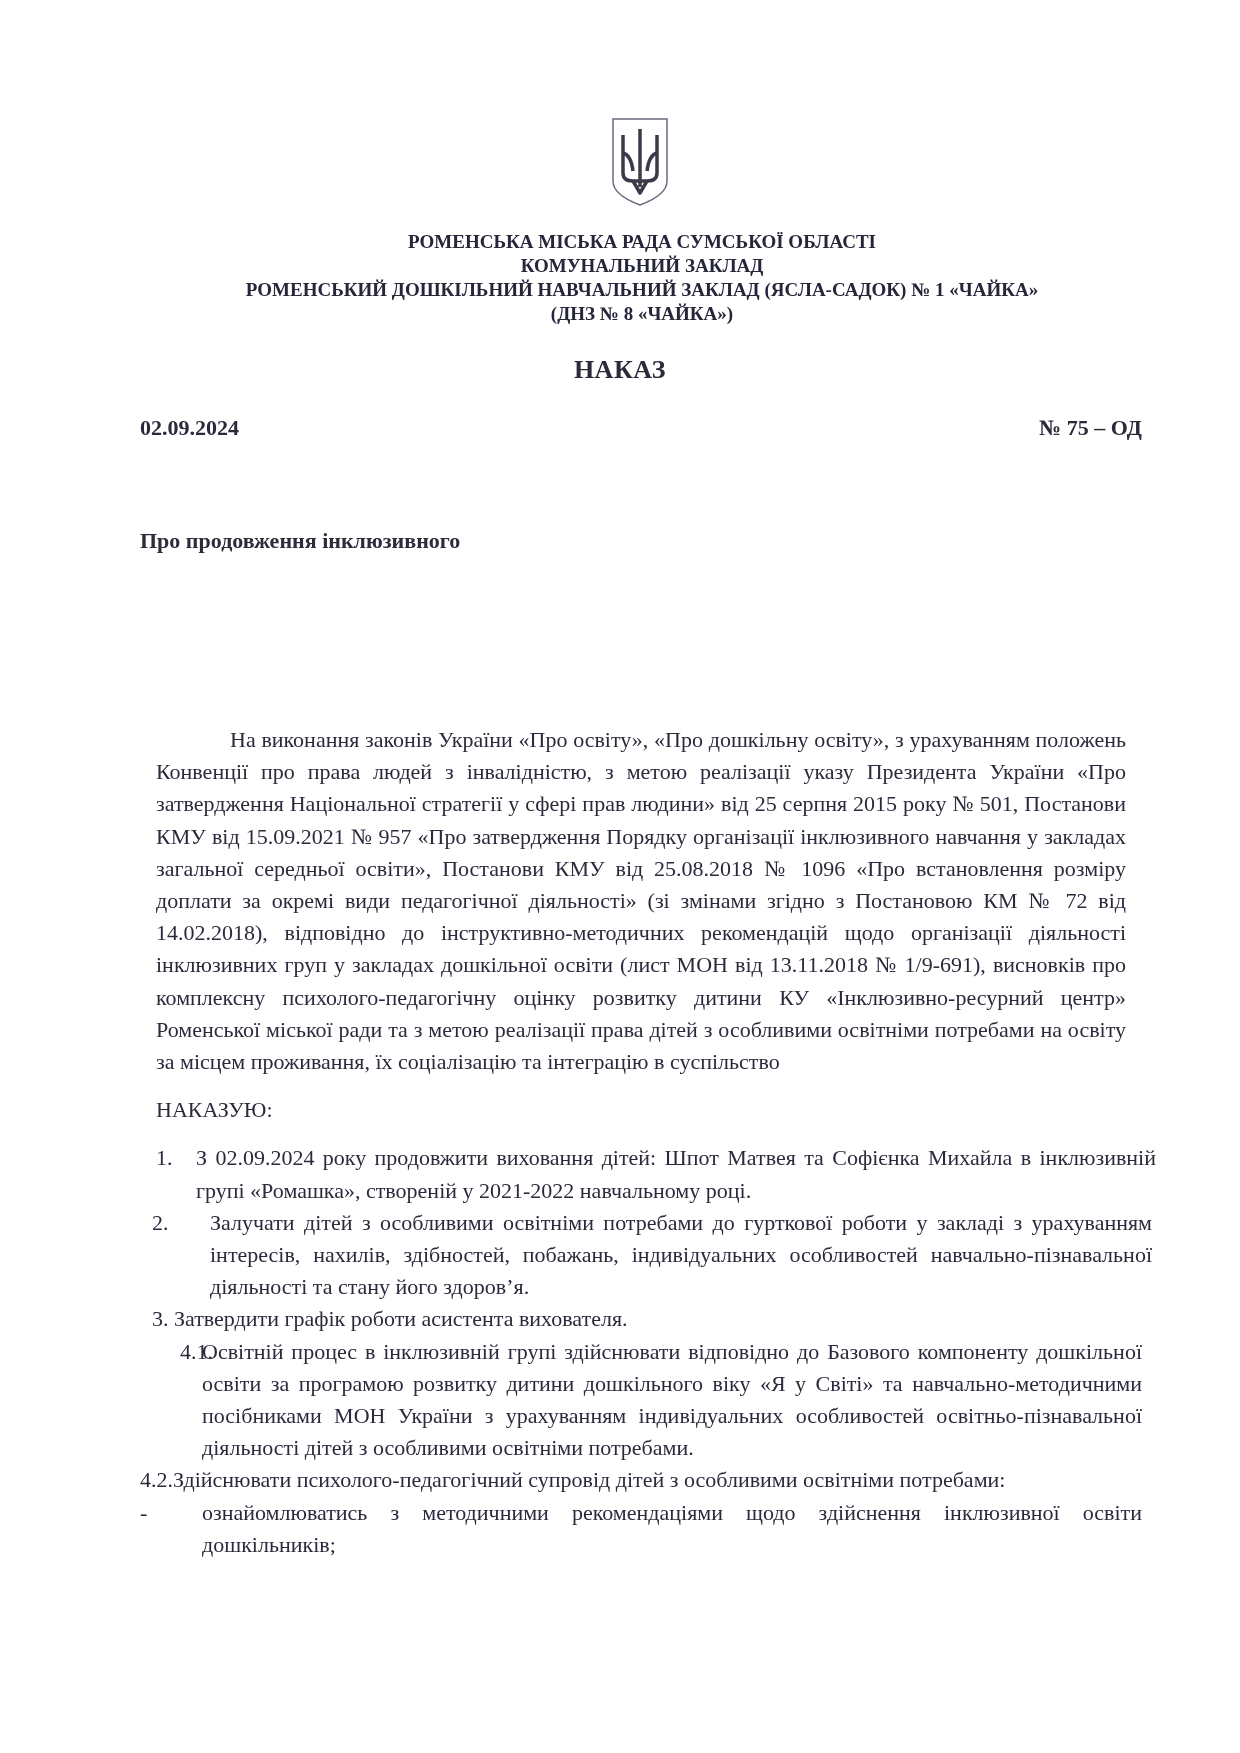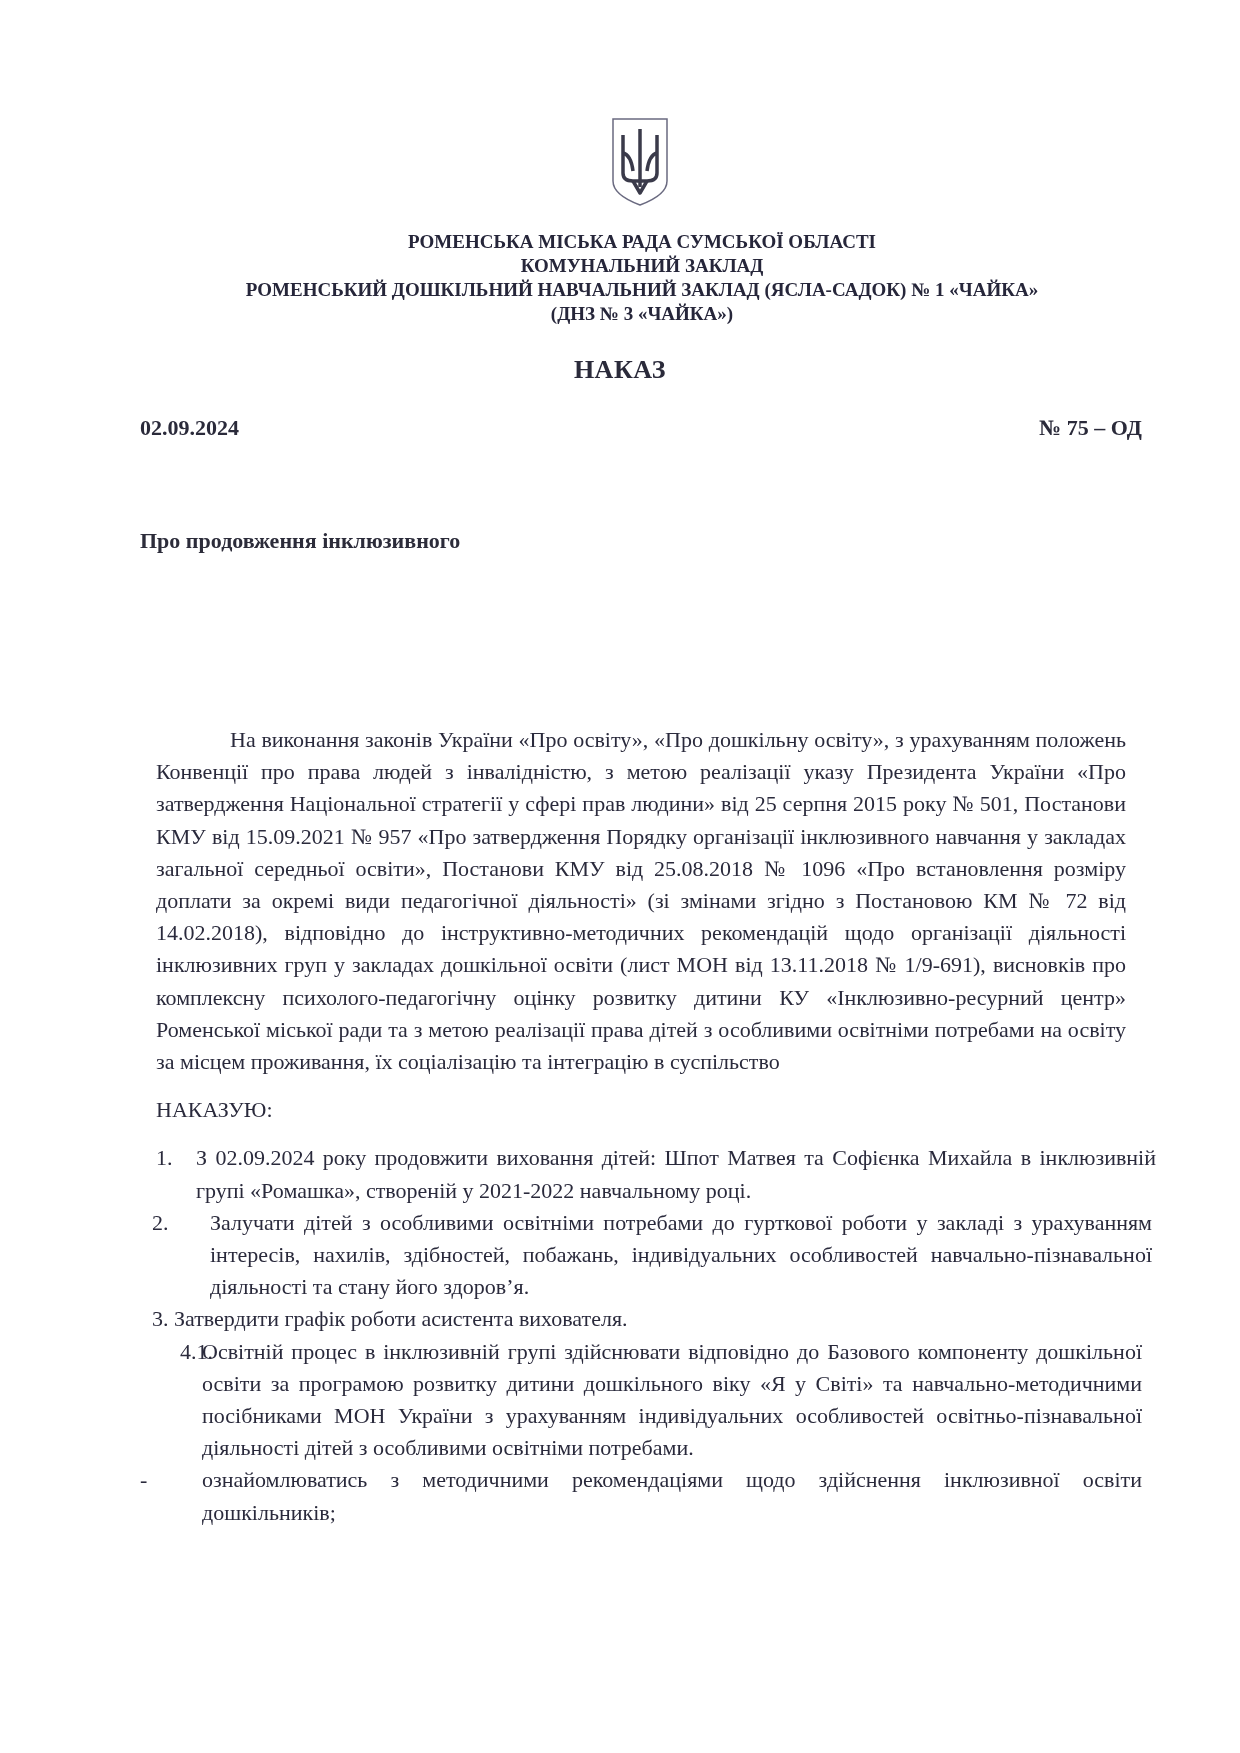--- a/index.html
+++ b/index.html
@@ -63,21 +63,21 @@
     <path d="M12 38 Q20 40 22 56"></path>
     <path d="M46 38 Q38 40 36 56"></path>
     <path d="M22 66 L29 78 L36 66"></path>
   </g>
 </svg>
 
 <div class="header">
   <div>РОМЕНСЬКА МІСЬКА РАДА СУМСЬКОЇ ОБЛАСТІ</div>
   <div>КОМУНАЛЬНИЙ ЗАКЛАД</div>
   <div>РОМЕНСЬКИЙ ДОШКІЛЬНИЙ НАВЧАЛЬНИЙ ЗАКЛАД (ЯСЛА-САДОК) № 1 «ЧАЙКА»</div>
-  <div>(ДНЗ № 3 «ЧАЙКА»)</div>
+  <div>(ДНЗ № 8 «ЧАЙКА»)</div>
 </div>
 
 <div class="title">НАКАЗ</div>
 <div class="date">02.09.2024</div>
 <div class="number">№ 75 – ОД</div>
 
 <div class="subject">
   <div>Про продовження інклюзивного</div>
 </div>
 
@@ -94,17 +94,20 @@
     <span class="txt">Залучати дітей з особливими освітніми потребами до гурткової роботи у закладі з урахуванням інтересів, нахилів, здібностей, побажань, індивідуальних особливостей навчально-пізнавальної діяльності та стану його здоров’я.</span>
   </div>
   <div class="item i3">
     <span>3.</span>
     <span>Затвердити графік роботи асистента вихователя.</span>
   </div>
   <div class="item i41">
     <span class="num">4.1.</span>
     <span class="txt">Освітній процес в інклюзивній групі здійснювати відповідно до Базового компоненту дошкільної освіти за програмою розвитку дитини дошкільного віку «Я у Світі» та навчально-методичними посібниками МОН України з урахуванням індивідуальних особливостей освітньо-пізнавальної діяльності дітей з особливими освітніми потребами.</span>
   </div>
+  <div class="item i42">
+    <span>4.2.</span><span>Здійснювати психолого-педагогічний супровід дітей з особливими освітніми потребами:</span>
+  </div>
   <div class="dash-item">
     <span class="num">-</span>
     <span>ознайомлюватись з методичними рекомендаціями щодо здійснення інклюзивної освіти дошкільників;</span>
   </div>
 </div>
 
 </body></html>

